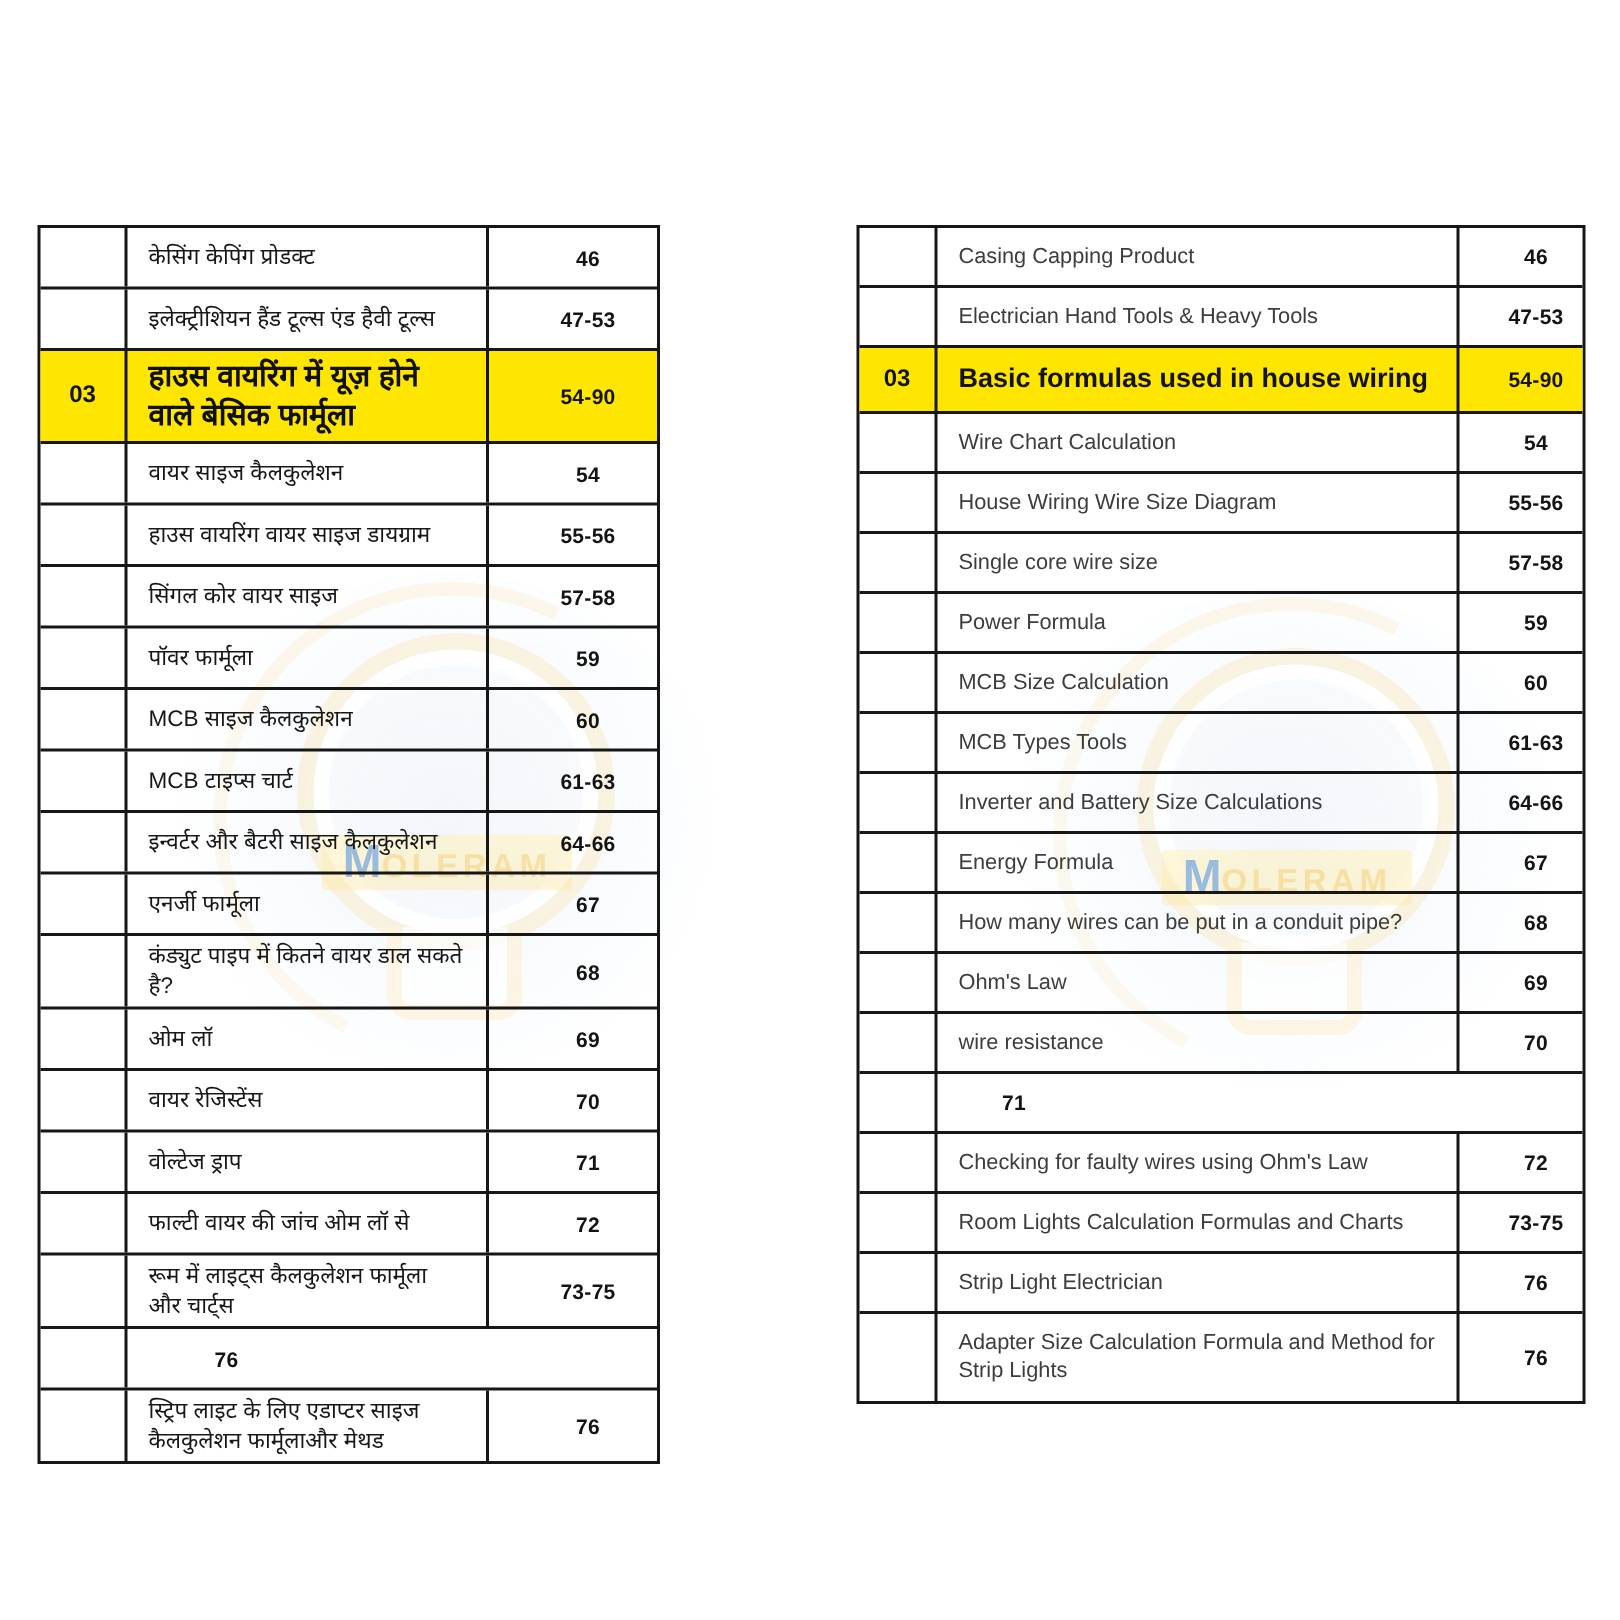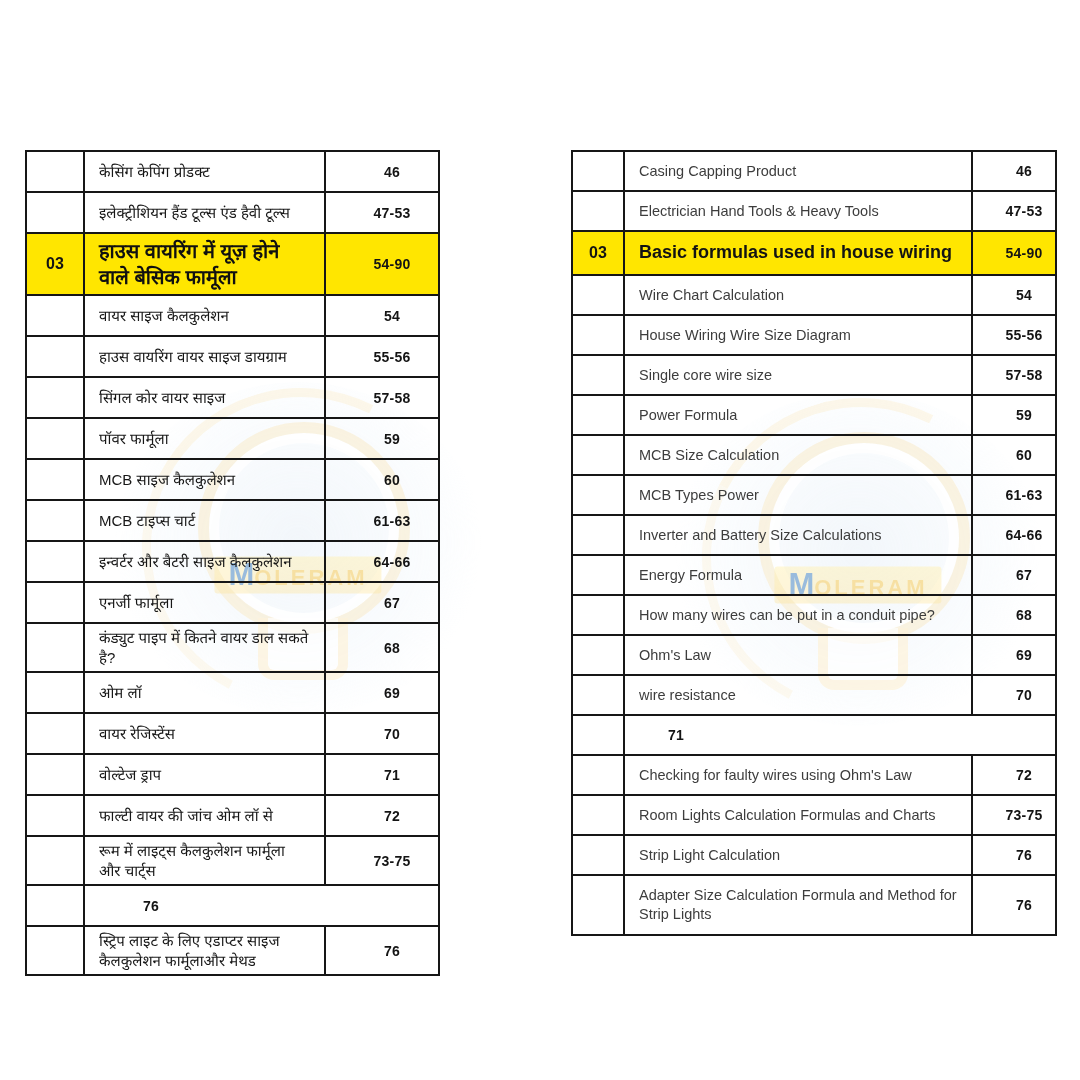--- a/index.html
+++ b/index.html
@@ -231,21 +231,21 @@
         <div class="cell title">Power Formula</div>
         <div class="cell pages">59</div>
       </div>
       <div class="row">
         <div class="cell num"></div>
         <div class="cell title">MCB Size Calculation</div>
         <div class="cell pages">60</div>
       </div>
       <div class="row">
         <div class="cell num"></div>
-        <div class="cell title">MCB Types Power</div>
+        <div class="cell title">MCB Types Tools</div>
         <div class="cell pages">61-63</div>
       </div>
       <div class="row">
         <div class="cell num"></div>
         <div class="cell title">Inverter and Battery Size Calculations</div>
         <div class="cell pages">64-66</div>
       </div>
       <div class="row">
         <div class="cell num"></div>
         <div class="cell title">Energy Formula</div>
@@ -275,21 +275,21 @@
         <div class="cell title">Checking for faulty wires using Ohm's Law</div>
         <div class="cell pages">72</div>
       </div>
       <div class="row">
         <div class="cell num"></div>
         <div class="cell title">Room Lights Calculation Formulas and Charts</div>
         <div class="cell pages">73-75</div>
       </div>
       <div class="row">
         <div class="cell num"></div>
-        <div class="cell title">Strip Light Calculation</div>
+        <div class="cell title">Strip Light Electrician</div>
         <div class="cell pages">76</div>
       </div>
       <div class="row">
         <div class="cell num"></div>
         <div class="cell title">Adapter Size Calculation Formula and Method for Strip Lights</div>
         <div class="cell pages">76</div>
       </div>
     </div>
 
 </div>

